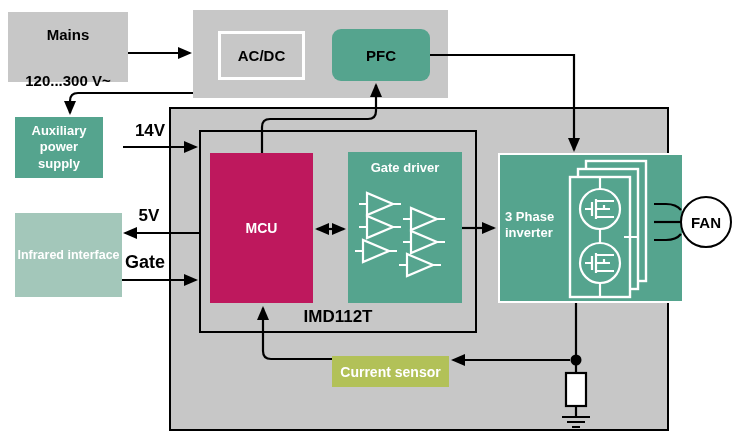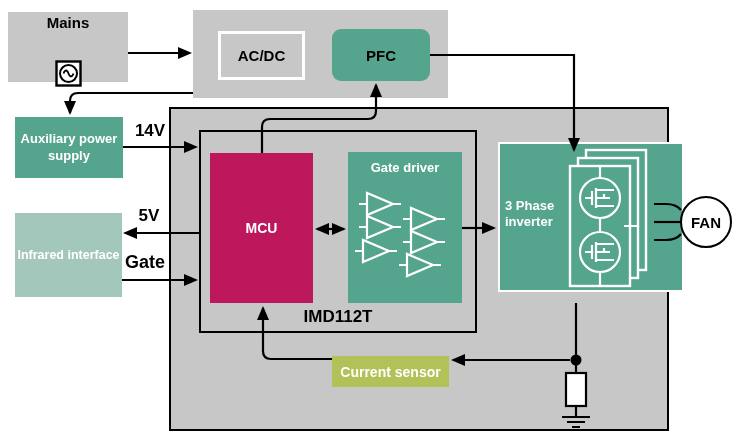--- a/index.html
+++ b/index.html
@@ -8,43 +8,43 @@
     font-family:"Liberation Sans","DejaVu Sans",sans-serif;
   }
   .abs{position:absolute;box-sizing:border-box;}
   .gray-box{background:#C7C7C7;}
   .teal-box{background:#55A48E;}
   .teal-light-box{background:#A3C7BA;}
   .red-box{background:#be185d;}
   .olive-box{background:#B2C158;}
   .center{display:flex;align-items:center;justify-content:center;text-align:center;}
 
-  .mains{left:8px;top:12px;width:120px;height:70px;padding-top:2px;
+  .mains{left:8px;top:12px;width:120px;height:70px;padding-top:14px;
          display:flex;flex-direction:column;align-items:center;gap:28px;}
   .mains-line{font-size:15px;font-weight:700;color:#000;line-height:1.2;}
   .power-stage{left:193px;top:10px;width:255px;height:88px;}
   .acdc{left:218px;top:31px;width:87px;height:49px;background:#C7C7C7;
         border:3px solid #ffffff;font-size:15px;font-weight:700;color:#000;}
   .pfc{left:332px;top:29px;width:98px;height:52px;border-radius:9px;
        font-size:15px;font-weight:700;color:#000;}
 
   .outer-box{left:169px;top:107px;width:500px;height:324px;border:2px solid #000;}
   .inner-box{left:199px;top:130px;width:278px;height:203px;border:2px solid #000;background:transparent;}
   .imd-label{position:absolute;left:0;bottom:4px;width:100%;text-align:center;
              font-size:17px;font-weight:700;color:#000;}
 
-  .aux{left:15px;top:117px;width:108px;height:61px;font-size:13px;font-weight:700;
+  .aux{left:15px;top:117px;width:88px;height:61px;font-size:13px;font-weight:700;
        color:#fff;line-height:1.25;padding:0 4px;}
   .infrared{left:15px;top:213px;width:107px;height:84px;font-size:12.5px;font-weight:700;color:#fff;}
 
   .mcu{left:210px;top:153px;width:103px;height:150px;font-size:14px;font-weight:700;color:#fff;}
   .gate-driver{left:348px;top:152px;width:114px;height:151px;}
   .gate-driver-label{position:absolute;left:0;top:8px;width:100%;text-align:center;
                      font-size:13px;font-weight:700;color:#fff;}
-  .inverter{left:498px;top:142px;width:186px;height:150px;border:2.5px solid #fff;}
+  .inverter{left:498px;top:153px;width:186px;height:150px;border:2.5px solid #fff;}
   .inverter-label{position:absolute;left:5px;top:54px;width:66px;font-size:13px;
                   font-weight:700;color:#fff;line-height:1.25;}
 
   .csensor{left:332px;top:356px;width:117px;height:31px;font-size:14px;font-weight:700;color:#fff;}
 
   .fan{left:680px;top:196px;width:52px;height:52px;border:2.5px solid #000;border-radius:50%;
        background:#fff;font-size:15px;font-weight:700;color:#000;z-index:6;}
 
   .sig{position:absolute;text-align:center;font-weight:700;color:#000;}
   .sig-14v{left:124px;top:121px;width:52px;font-size:17px;}
@@ -56,20 +56,21 @@
   .wire{stroke:#000;stroke-width:2.2;fill:none;}
   .white-draw{stroke:#fff;stroke-width:2.2;fill:none;}
 </style>
 </head>
 <body>
 
 <div class="stage">
 
   <div class="abs gray-box mains">
     <div class="mains-line">Mains</div>
+    <div class="mains-line">120...300 V~</div>
     <span>
       <svg width="27" height="27" viewBox="0 0 27 27">
         <rect x="1.5" y="1.5" width="24" height="24" fill="#fff" stroke="#000" stroke-width="2.4"></rect>
         <circle cx="13.5" cy="13.5" r="8.5" fill="none" stroke="#000" stroke-width="2"></circle>
         <path d="M8.5,13.5 C10,9.5 12,9.5 13.5,13.5 C15,17.5 17,17.5 18.5,13.5" fill="none" stroke="#000" stroke-width="1.8"></path>
       </svg>
     </span>
   </div>
 
   <div class="abs gray-box power-stage"></div>

